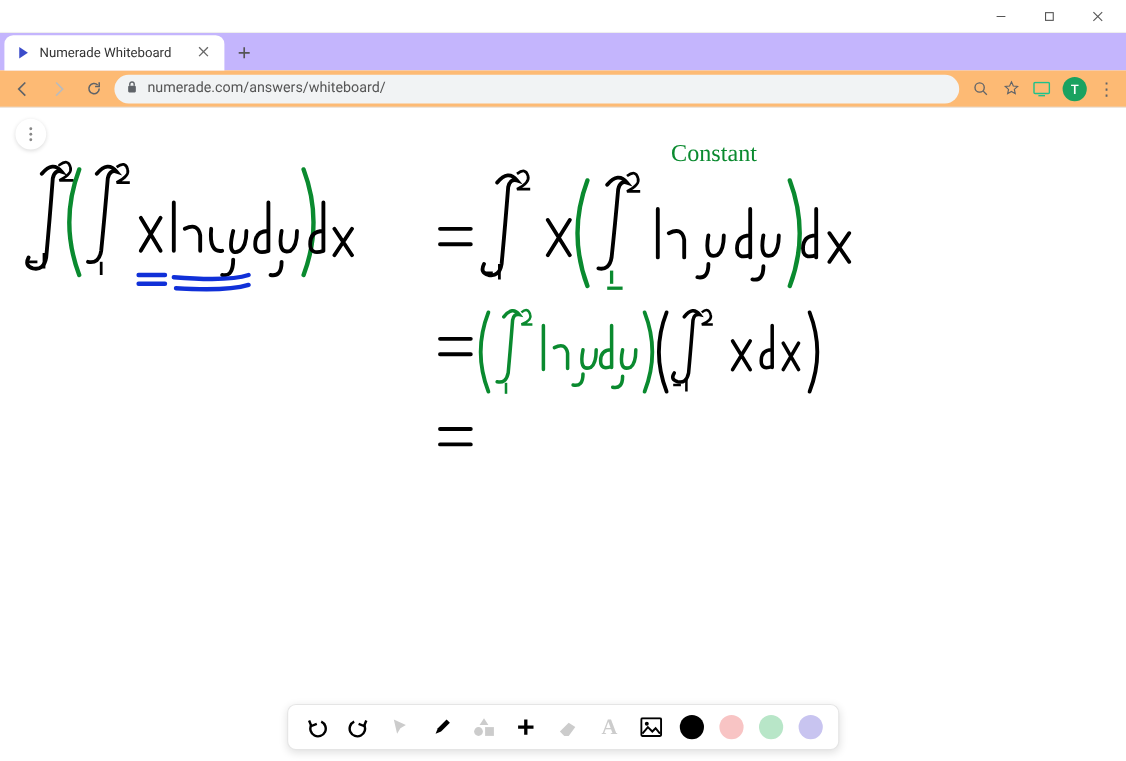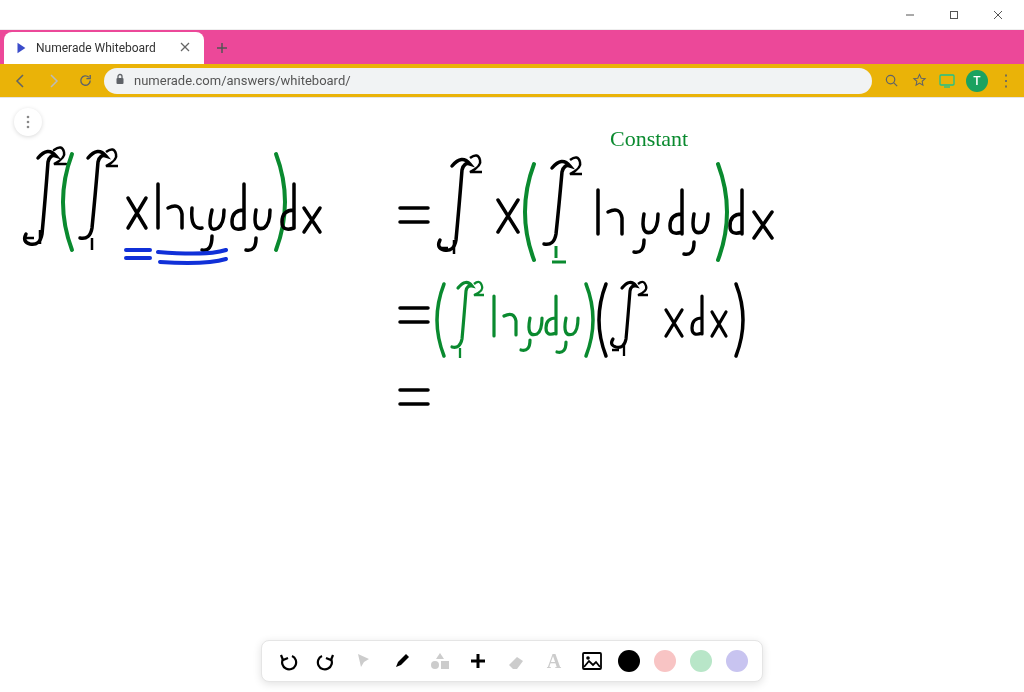--- a/index.html
+++ b/index.html
@@ -22,21 +22,21 @@
       border-bottom: 1px solid #eee;
     }
     .win-controls { display: flex; gap: 0; }
     .win-btn {
       width: 44px; height: 28px;
       display: flex; align-items: center; justify-content: center;
       color: #555;
     }
     .tabstrip {
       height: 34px;
-      background: #ec4899;
+      background: #c4b5fd;
       display: flex;
       align-items: flex-end;
       padding-left: 4px;
     }
     .tab {
       background: #fff;
       border-radius: 8px 8px 0 0;
       height: 32px;
       width: 200px;
       display: flex;
@@ -51,21 +51,21 @@
     .tab .close { width: 14px; height: 14px; color: #666; }
     .newtab {
       width: 28px; height: 28px;
       display: flex; align-items: center; justify-content: center;
       color: #555;
       margin-left: 4px;
       margin-bottom: 2px;
     }
     .addrbar {
       height: 34px;
-      background: #eab308;
+      background: #fdba74;
       display: flex;
       align-items: center;
       padding: 0 8px;
       gap: 6px;
       border-bottom: 1px solid #e5e5e5;
     }
     .nav-btn {
       width: 26px; height: 26px;
       display: flex; align-items: center; justify-content: center;
       color: #5f6368;

